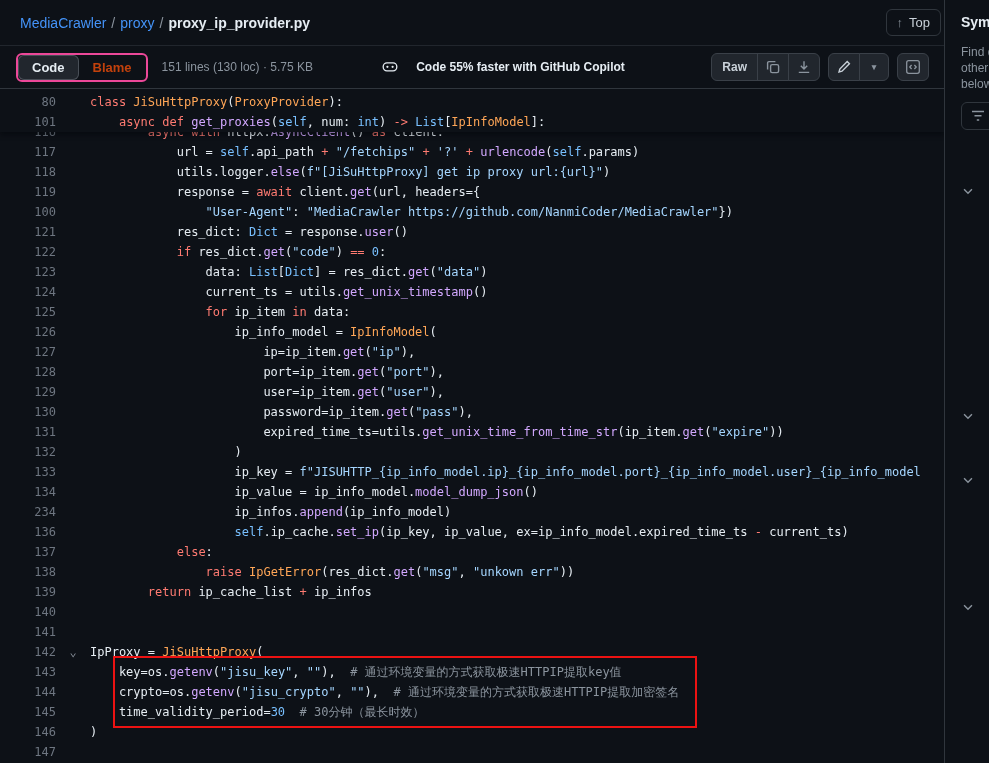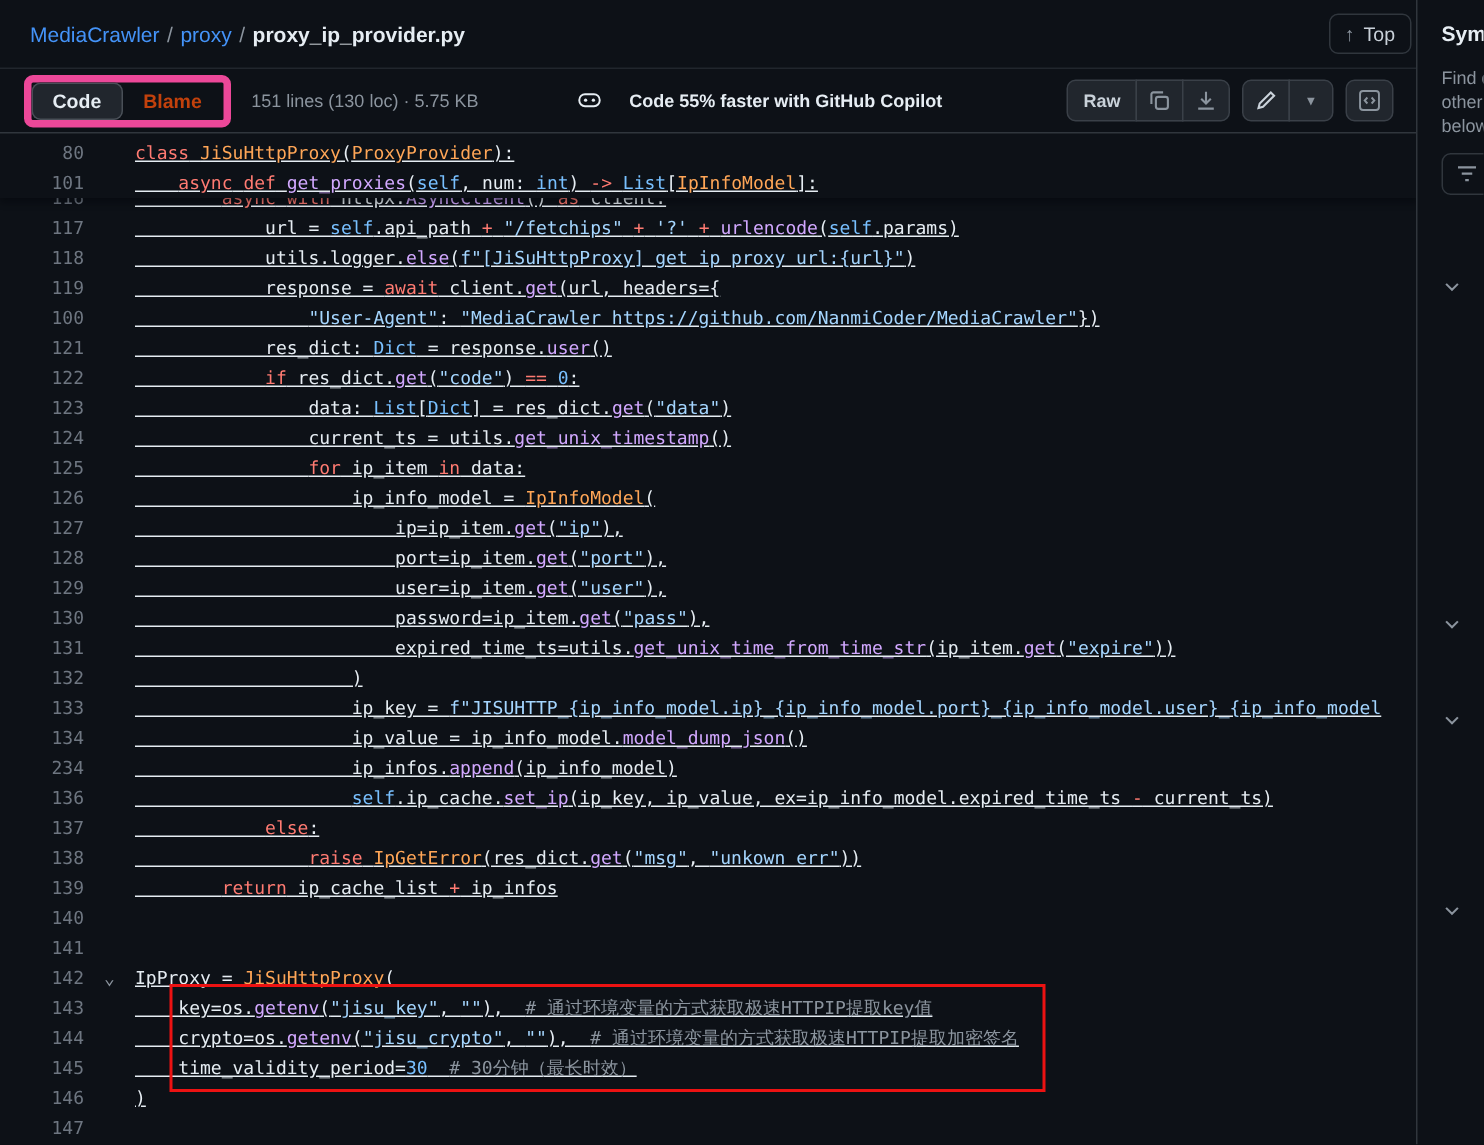--- a/index.html
+++ b/index.html
@@ -24,21 +24,21 @@
     color:#c9d1d9; font-size:13px; padding:5px 10px; cursor:pointer;
     font-family:"Liberation Sans", sans-serif;
   }
   .top-btn .arr { font-size:13px; color:#8b949e; }
 
   
   .toolbar {
     height:44px; border-top:1px solid #21262d; border-bottom:1px solid #30363d;
     display:flex; align-items:center; padding:0 16px;
   }
-  .seg { display:flex; border:5px solid #ec4899; border-radius:6px; overflow:hidden; }
+  .seg { display:flex; border:2px solid #ec4899; border-radius:6px; overflow:hidden; }
   .seg-item {
     font-size:13px; font-weight:600; color:#c2410c; padding:5px 14px;
     background:transparent; border:none; cursor:pointer; font-family:"Liberation Sans", sans-serif;
   }
   .seg-item.active { background:#21262d; box-shadow:inset 0 0 0 1px #494f57; border-radius:6px; color:#e6edf3; }
   .meta { font-size:12px; color:#8b949e; margin-left:14px; white-space:nowrap; }
   .spacer1 { flex:1; }
   .spacer2 { flex:1.25; }
   .copilot { display:flex; align-items:center; gap:18px; font-size:12px; font-weight:600; color:#e6edf3; white-space:nowrap; }
   .actions { display:flex; align-items:center; gap:8px; }
@@ -58,21 +58,21 @@
 
   
   .code-area {
     position:absolute; top:90px; left:0; width:945px; bottom:0; overflow:hidden;
     font-family:"DejaVu Sans Mono", monospace; font-size:12px; line-height:20px;
   }
   .code-lines { padding-top:32px; }
   .code-row { display:flex; height:20px; white-space:pre; }
   .ln { flex:0 0 56px; width:56px; text-align:right; color:#6e7681; cursor:pointer; }
   .fold { flex:0 0 34px; width:34px; text-align:center; color:#8b949e; font-size:12px; }
-  .cl { flex:1 1 auto; overflow:hidden; color:#e6edf3;text-decoration:underline; }
+  .cl { flex:1 1 auto; overflow:hidden; color:#e6edf3; }
   .tok-k { color:#ff7b72; }
   .tok-s { color:#a5d6ff; }
   .tok-f { color:#d2a8ff; }
   .tok-t { color:#ffa657; }
   .tok-n { color:#79c0ff; }
   .tok-m { color:#8b949e; }
   .tok-p { color:#e6edf3; }
   .sticky-lines {
     position:absolute; top:0; left:0; right:0; background:#0d1117;
     padding-top:2px; box-shadow:0 3px 5px rgba(1,4,9,0.45);

